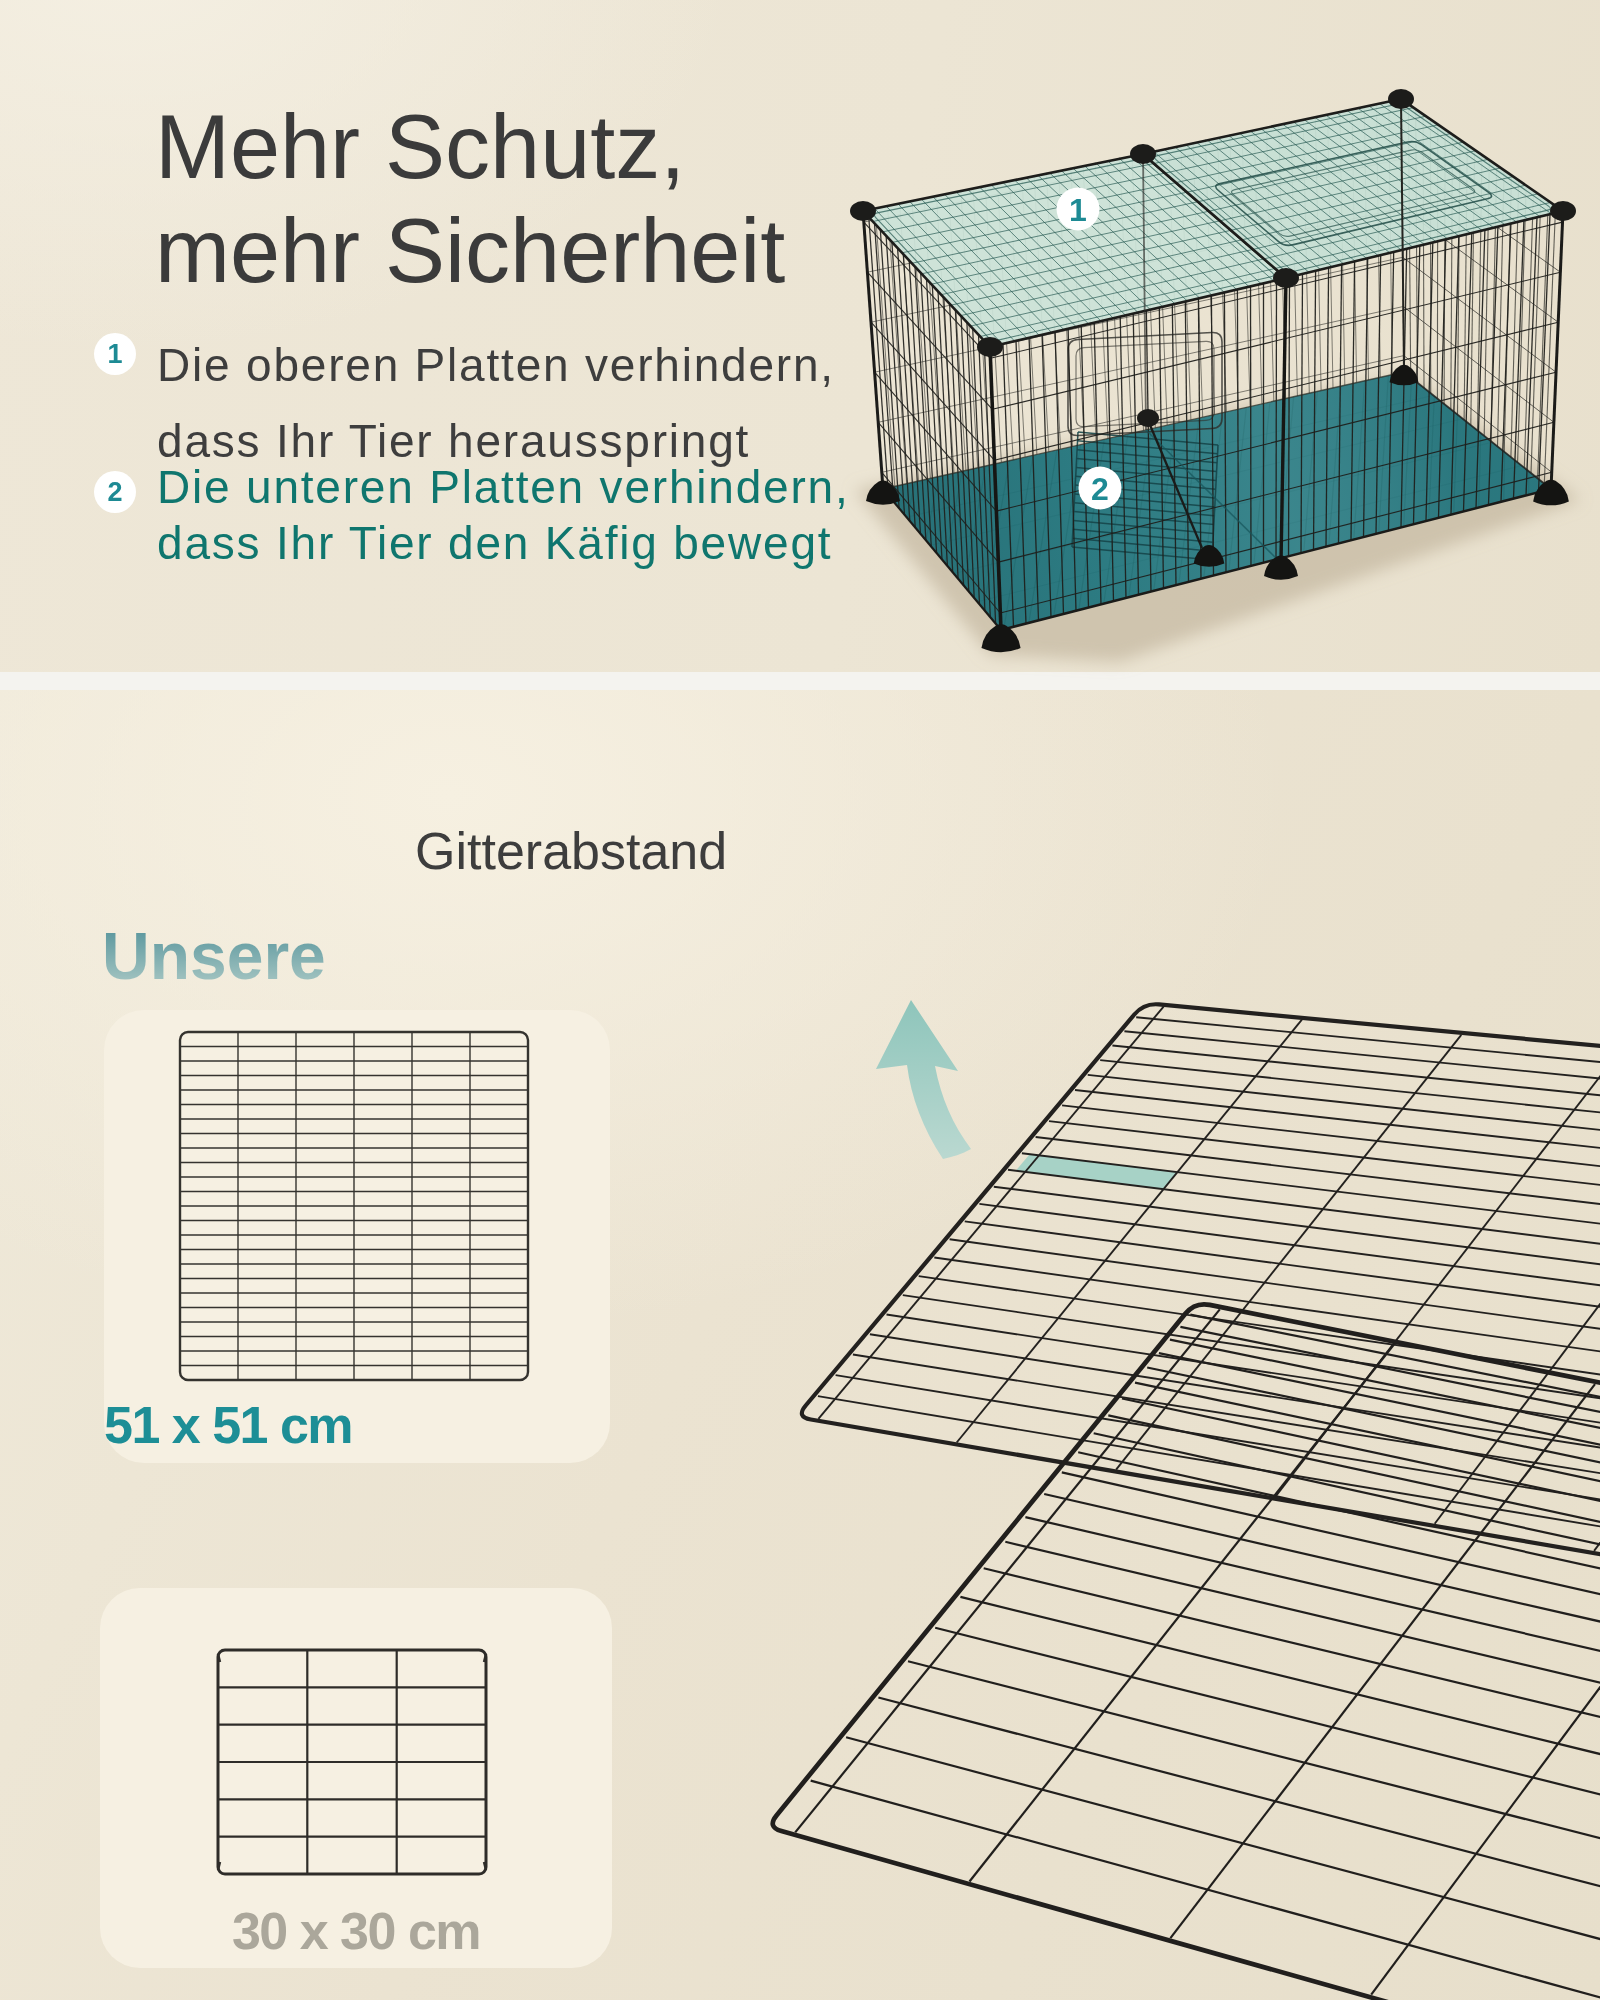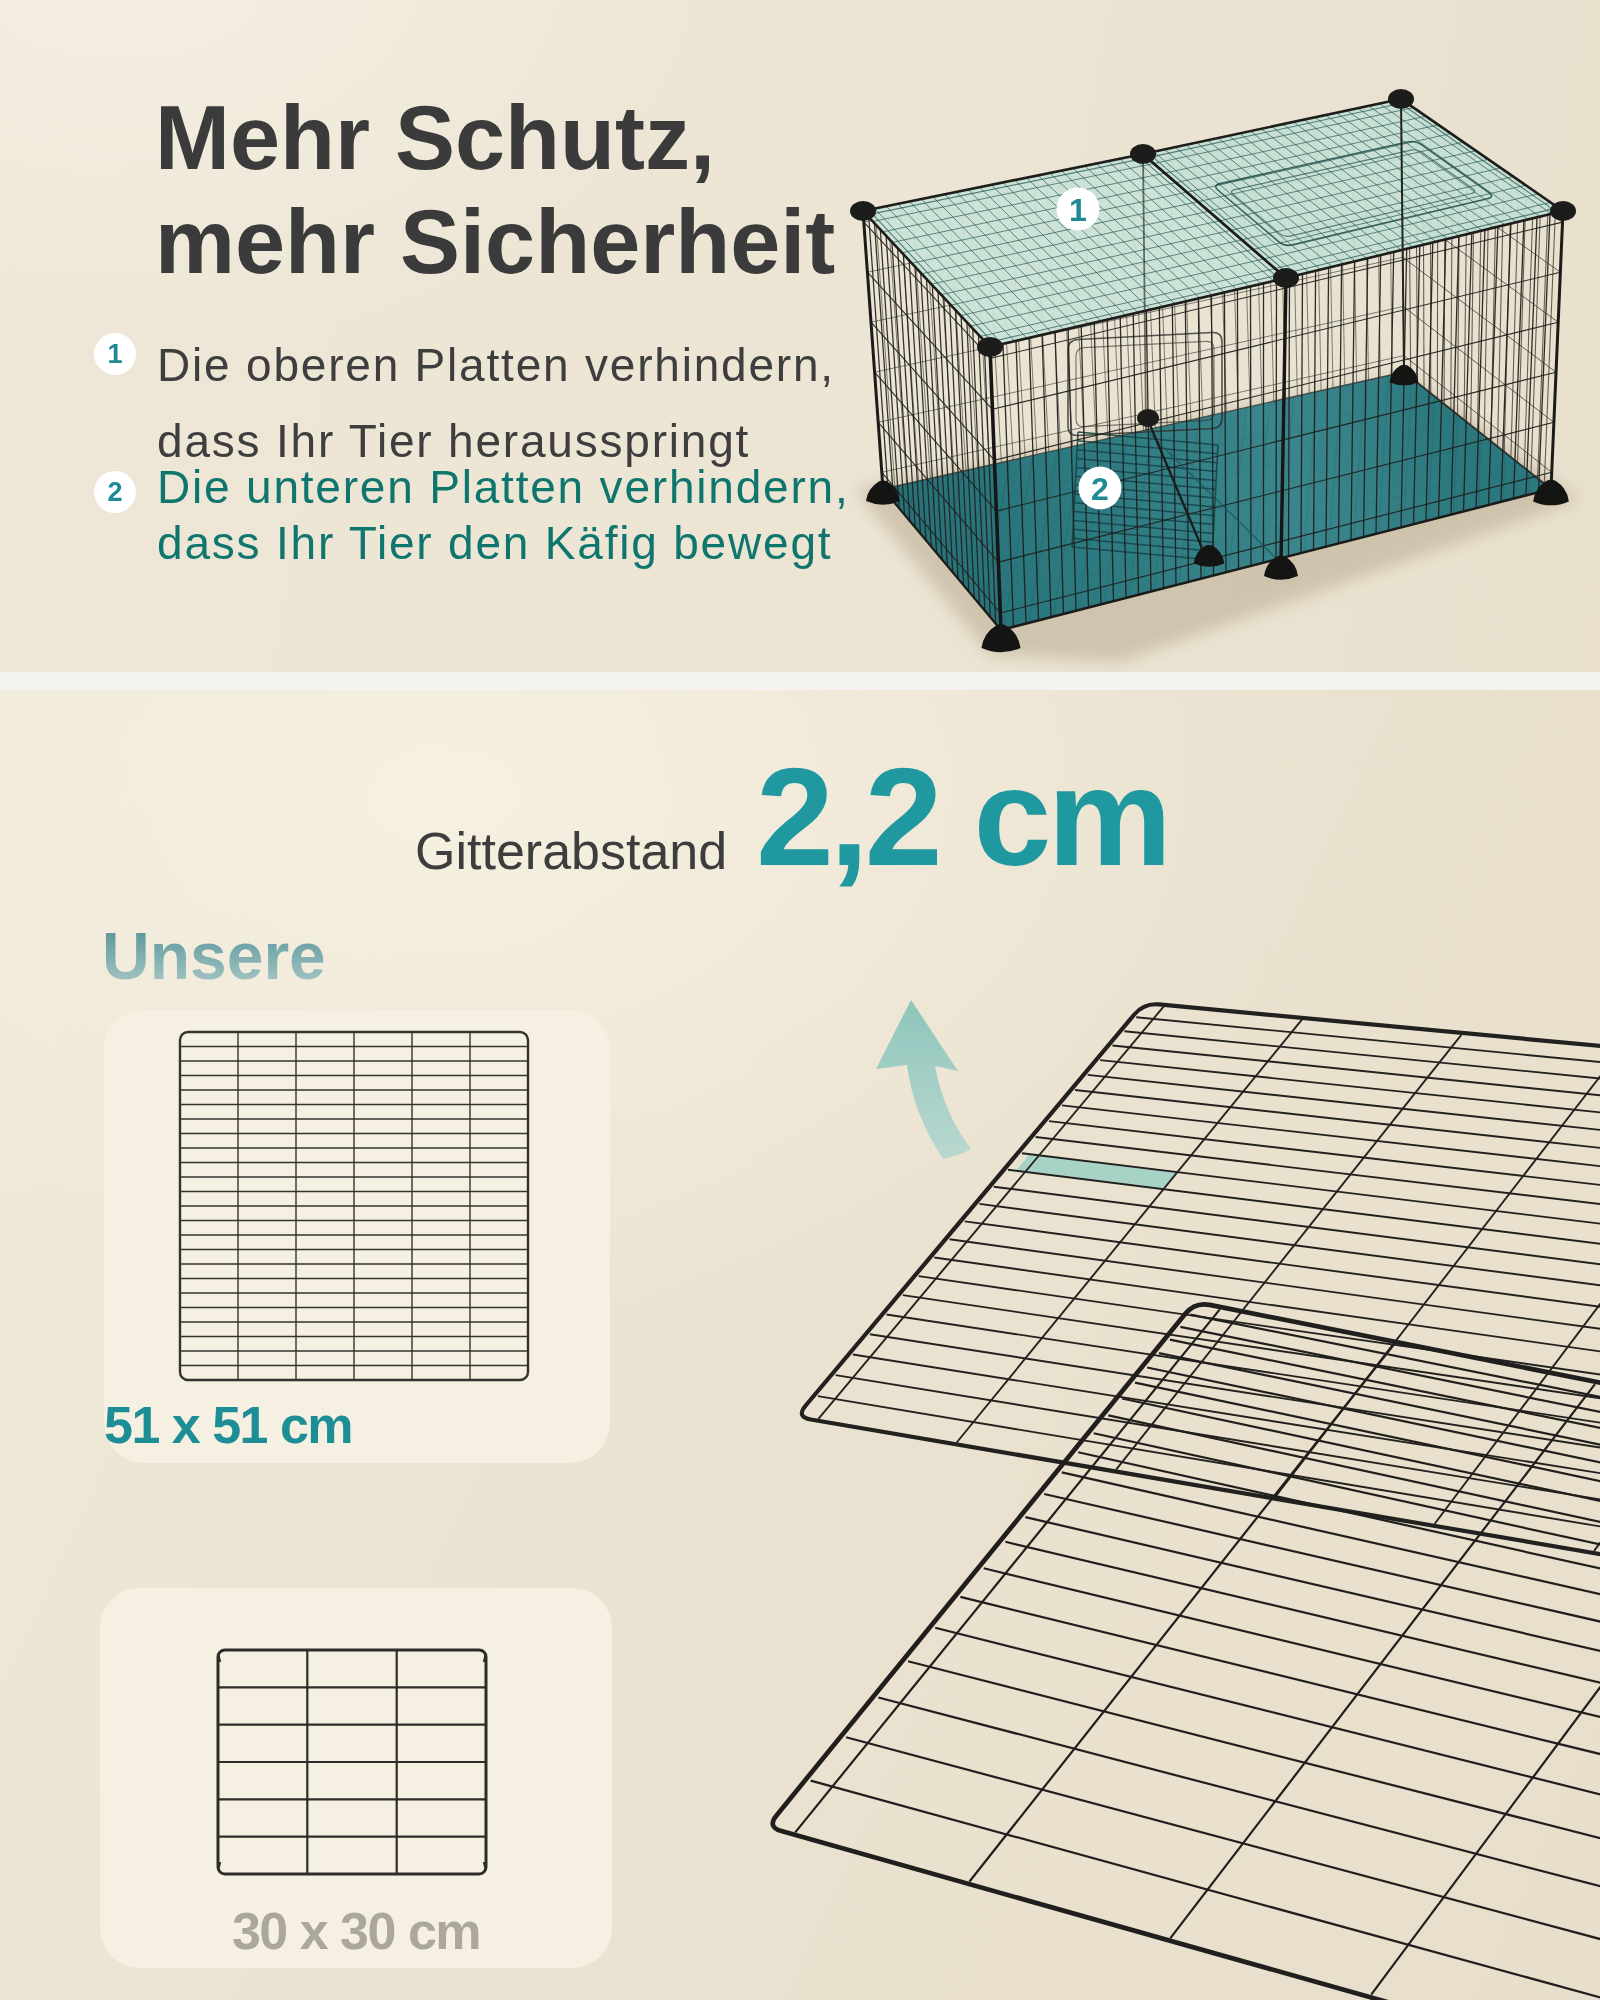--- a/index.html
+++ b/index.html
@@ -15,21 +15,21 @@
   <div class="abs" style="left:0;top:0;width:1600px;height:672px;
      background: radial-gradient(1100px 700px at 8% -5%, #f4efe2 0%, rgba(244,239,226,0) 55%),
                  linear-gradient(100deg, #eee7d7 0%, #ece5d4 55%, #e8e0cd 100%);"></div>
 
   <div class="abs" style="left:0;top:672px;width:1600px;height:18px;background:#f4f3ef;"></div>
 
   <div class="abs" style="left:0;top:690px;width:1600px;height:1310px;
      background: radial-gradient(1400px 900px at 28% 8%, #f6f0e1 0%, rgba(246,240,225,0) 60%),
                  linear-gradient(115deg, #efe9d9 0%, #ebe3d1 45%, #e7dfcb 100%);"></div>
 
-  <div class="abs" style="left:155px;top:86px;width:780px;font-size:90px;line-height:104px;font-weight:bold;color:#3b3b3b;">Mehr Schutz,<br>mehr Sicherheit</div>
+  <div class="abs" style="left:155px;top:95px;width:780px;font-size:90px;line-height:104px;font-weight:normal;color:#3b3b3b;">Mehr Schutz,<br>mehr Sicherheit</div>
 
   <div class="abs" style="left:94px;top:333px;width:42px;height:42px;border-radius:50%;background:#fff;"></div>
   <div class="abs" style="left:94px;top:333px;width:42px;height:42px;text-align:center;line-height:42px;font-size:27px;font-weight:bold;color:#1d8a94;">1</div>
 
   <div class="abs" style="left:157px;top:327px;width:780px;font-size:46px;line-height:76px;letter-spacing:1.8px;color:#3e3e3e;">Die oberen Platten verhindern,<br>dass Ihr Tier herausspringt</div>
 
   <div class="abs" style="left:94px;top:471px;width:42px;height:42px;border-radius:50%;background:#fff;"></div>
   <div class="abs" style="left:94px;top:471px;width:42px;height:42px;text-align:center;line-height:42px;font-size:27px;font-weight:bold;color:#1d8a94;">2</div>
 
   <div class="abs" style="left:157px;top:459px;width:820px;font-size:46px;line-height:56px;letter-spacing:1.8px;color:#0f766e;">Die unteren Platten verhindern,<br>dass Ihr Tier den Käfig bewegt</div>
@@ -409,21 +409,20 @@
 
 <circle cx="1078" cy="209" r="21.5" fill="#ffffff"></circle>
       <text x="1078" y="220.5" text-anchor="middle" font-family="Liberation Sans, sans-serif" font-size="32" font-weight="bold" fill="#1d8a94">1</text>
 
 <circle cx="1100" cy="488" r="21.5" fill="#ffffff"></circle>
       <text x="1100" y="499.5" text-anchor="middle" font-family="Liberation Sans, sans-serif" font-size="32" font-weight="bold" fill="#1d8a94">2</text>
   </svg>
 
   <div class="abs" style="left:415px;top:825px;font-size:52px;line-height:1;color:#3d3d3d;">Gitterabstand</div>
 
-  <div class="abs" style="left:756px;top:747px;font-size:140px;line-height:1;font-weight:bold;letter-spacing:-4px;color:#1f98a0;">2,2 cm</div>
 
   <div class="abs" style="left:102px;top:923px;font-size:66px;line-height:1;font-weight:bold;background:linear-gradient(180deg,#53929a 0%,#abc9c5 100%);-webkit-background-clip:text;background-clip:text;color:transparent;">Unsere</div>
 
   <div class="abs" style="left:104px;top:1010px;width:506px;height:453px;border-radius:40px;background:#f6f0e2;"></div>
 
   <svg class="abs" style="left:104px;top:1010px;" width="506" height="453" viewBox="0 0 506 453">
 <line x1="134.0" y1="22" x2="134.0" y2="370" stroke="#35332f" stroke-width="1.4"></line>
 <line x1="192.0" y1="22" x2="192.0" y2="370" stroke="#35332f" stroke-width="1.4"></line>
 <line x1="250.0" y1="22" x2="250.0" y2="370" stroke="#35332f" stroke-width="1.4"></line>
 <line x1="308.0" y1="22" x2="308.0" y2="370" stroke="#35332f" stroke-width="1.4"></line>

